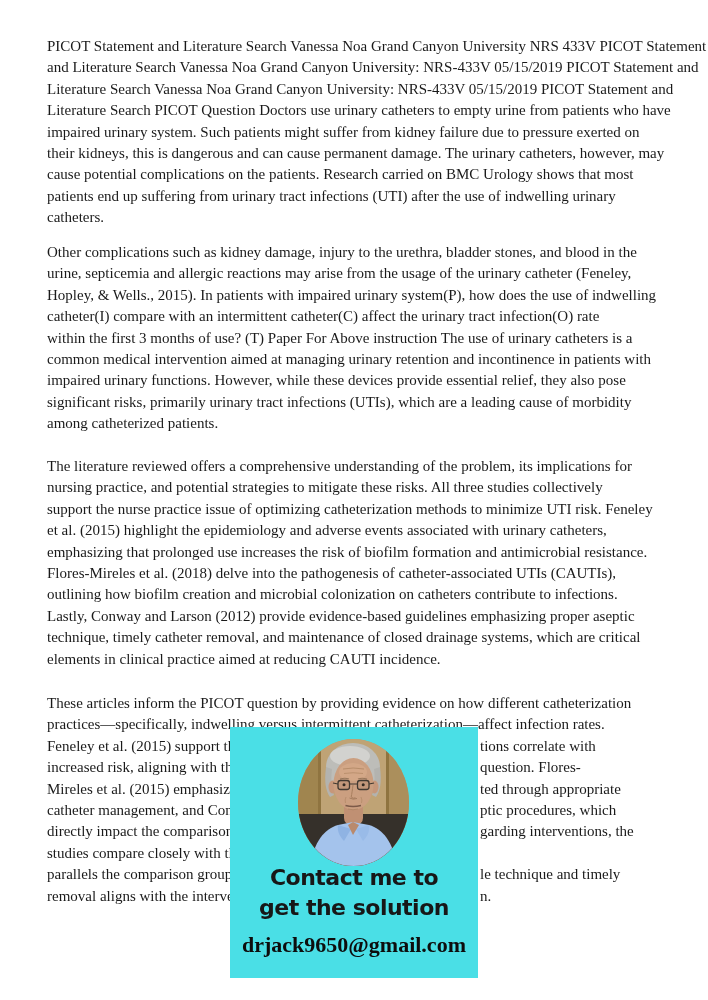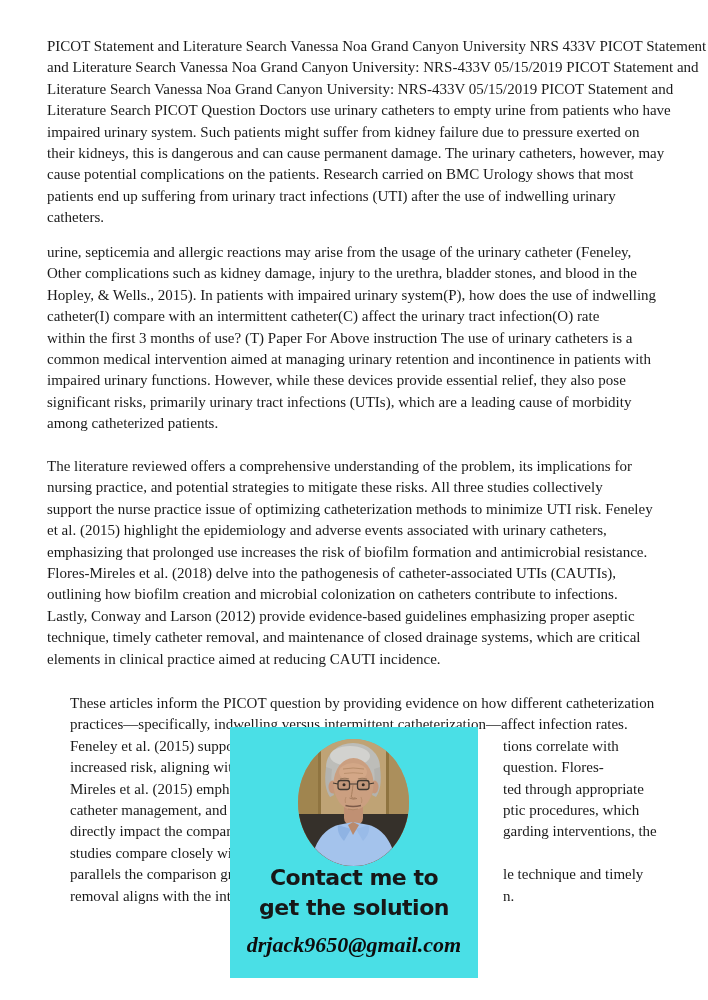--- a/index.html
+++ b/index.html
@@ -29,21 +29,21 @@
   }
   .para .frag-right {
     position: absolute;
     left: 433px;  
     top: 0;
     white-space: nowrap;
   }
   #p1 { top: 36px; }
   #p2 { top: 242px; }
   #p3 { top: 456px; }
-  #p4 { top: 693px; margin-left: 23px; }
+  #p4 { top: 693px; }
 
   .badge {
     position: absolute;
     left: 230px; top: 727px;
     width: 248px; height: 251px;
     background: #4adfe6;
     z-index: 5;
   }
   .badge .photo {
     position: absolute;
@@ -65,43 +65,42 @@
   .badge .email {
     position: absolute;
     left: 0; top: 205px;
     width: 100%;
     text-align: center;
     font-family: "Liberation Serif", serif;
     font-weight: bold;
     font-size: 22px;
     line-height: 26px;
     color: #0d0d0d;
-    font-style: italic;
   }
 </style>
 </head>
 <body>
 
 <div class="page">
 
   <div class="para" id="p1">
       <div class="line">PICOT Statement and Literature Search Vanessa Noa Grand Canyon University NRS 433V PICOT Statement</div>
       <div class="line">and Literature Search Vanessa Noa Grand Canyon University: NRS-433V 05/15/2019 PICOT Statement and</div>
       <div class="line">Literature Search Vanessa Noa Grand Canyon University: NRS-433V 05/15/2019 PICOT Statement and</div>
       <div class="line">Literature Search PICOT Question Doctors use urinary catheters to empty urine from patients who have</div>
       <div class="line">impaired urinary system. Such patients might suffer from kidney failure due to pressure exerted on</div>
       <div class="line">their kidneys, this is dangerous and can cause permanent damage. The urinary catheters, however, may</div>
       <div class="line">cause potential complications on the patients. Research carried on BMC Urology shows that most</div>
       <div class="line">patients end up suffering from urinary tract infections (UTI) after the use of indwelling urinary</div>
       <div class="line">catheters.</div>
     </div>
 
   <div class="para" id="p2">
+      <div class="line">Other complications such as kidney damage, injury to the urethra, bladder stones, and blood in the</div>
       <div class="line">urine, septicemia and allergic reactions may arise from the usage of the urinary catheter (Feneley,</div>
-      <div class="line">Other complications such as kidney damage, injury to the urethra, bladder stones, and blood in the</div>
       <div class="line">Hopley, &amp; Wells., 2015). In patients with impaired urinary system(P), how does the use of indwelling</div>
       <div class="line">catheter(I) compare with an intermittent catheter(C) affect the urinary tract infection(O) rate</div>
       <div class="line">within the first 3 months of use? (T) Paper For Above instruction The use of urinary catheters is a</div>
       <div class="line">common medical intervention aimed at managing urinary retention and incontinence in patients with</div>
       <div class="line">impaired urinary functions. However, while these devices provide essential relief, they also pose</div>
       <div class="line">significant risks, primarily urinary tract infections (UTIs), which are a leading cause of morbidity</div>
       <div class="line">among catheterized patients.</div>
     </div>
 
   <div class="para" id="p3">

